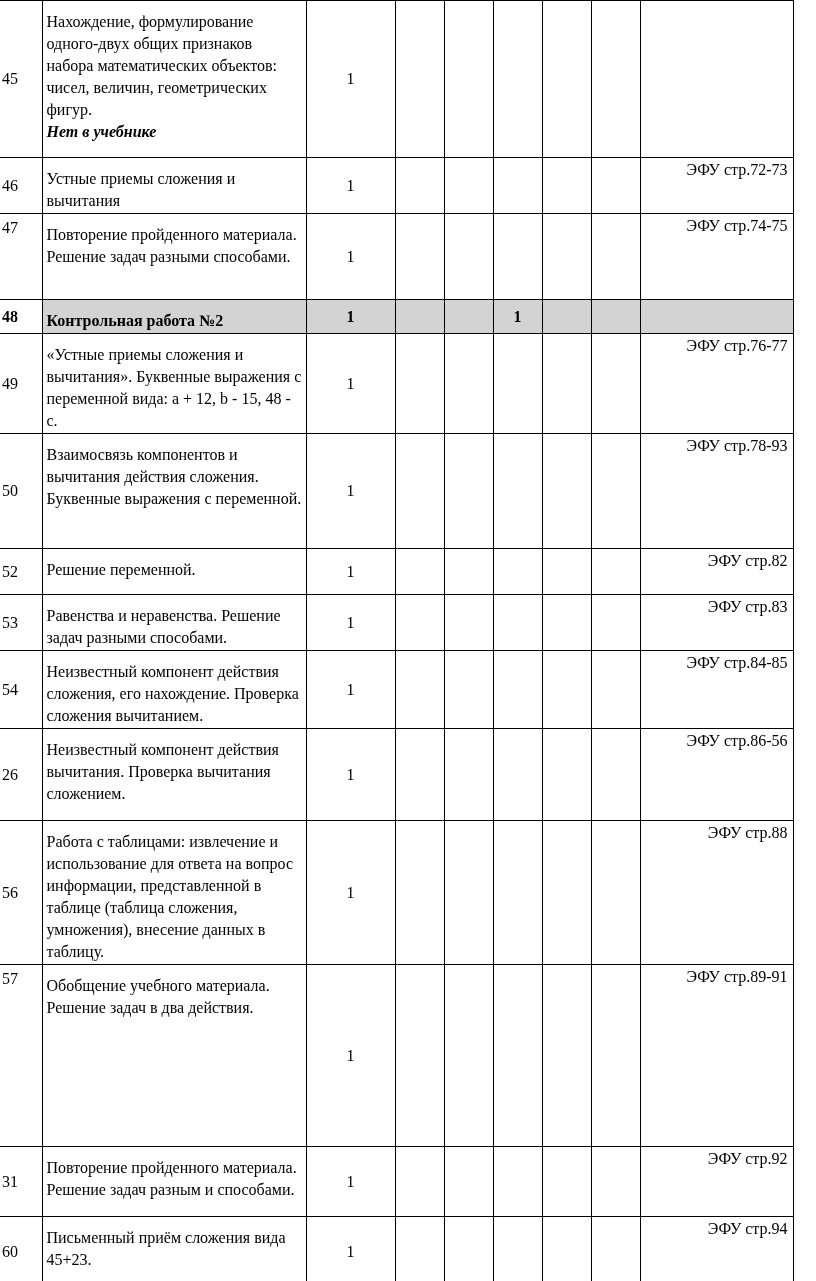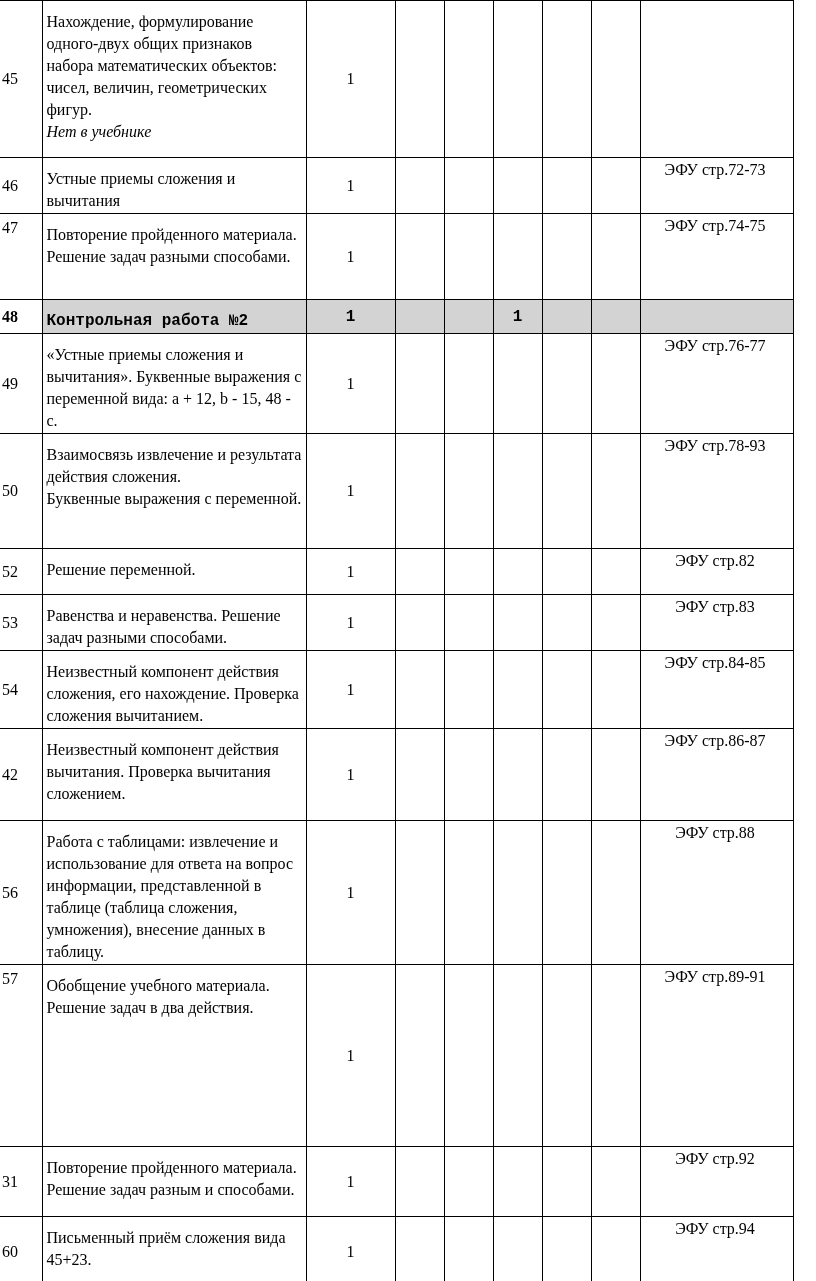--- a/index.html
+++ b/index.html
@@ -51,28 +51,28 @@
   td.c-hours {
     text-align: center;
     vertical-align: middle;
   }
   td.c-n {
     text-align: center;
     vertical-align: middle;
   }
   td.c-efu {
     vertical-align: top;
-    text-align: center;
+    text-align: right;
     padding: 1px 5px 1px 2px;
   }
   .topic-note {
-    font-weight: normal;
+    font-weight: bold;
     font-style: italic;
   }
-  tr.shaded td:not(.c-num) { background: var(--shade); font-family: Liberation Mono, monospace; }
+  tr.shaded td:not(.c-num) { background: var(--shade); }
   tr.bold td { font-weight: bold; }
 
   
   #rows tr:nth-child(1)  { height: 157px; }
   #rows tr:nth-child(2)  { height: 47px; }
   #rows tr:nth-child(3)  { height: 86px; }
   #rows tr:nth-child(4)  { height: 17px; margin-left: 48px; }
   #rows tr:nth-child(5)  { height: 90px; }
   #rows tr:nth-child(6)  { height: 115px; }
   #rows tr:nth-child(7)  { height: 46px; }
@@ -216,21 +216,21 @@
     <td class="c-n"></td>
     <td class="c-efu">
       <span class="v-efu">ЭФУ стр.76-77</span>
     </td>
   </tr>
         <tr>
     <td class="c-num">
       <span class="v-num">50</span>
     </td>
     <td class="c-topic">
-      <div class="v-topic topic-main">Взаимосвязь извлечение и результата действия сложения.</div>
+      <div class="v-topic topic-main">Взаимосвязь компонентов и вычитания действия сложения.</div>
       <div class="v-topic2 topic-extra">Буквенные выражения с переменной.</div>
 
     </td>
     <td class="c-hours">
       <span class="v-hours">1</span>
     </td>
     <td class="c-n"></td>
     <td class="c-n"></td>
     <td class="c-n c-mark">
       <span class="v-mark"></span>
@@ -302,38 +302,38 @@
       <span class="v-mark"></span>
     </td>
     <td class="c-n"></td>
     <td class="c-n"></td>
     <td class="c-efu">
       <span class="v-efu">ЭФУ стр.84-85</span>
     </td>
   </tr>
         <tr>
     <td class="c-num">
-      <span class="v-num">42</span>
+      <span class="v-num">26</span>
     </td>
     <td class="c-topic">
       <div class="v-topic topic-main">Неизвестный компонент действия вычитания. Проверка вычитания сложением.</div>
 
     </td>
     <td class="c-hours">
       <span class="v-hours">1</span>
     </td>
     <td class="c-n"></td>
     <td class="c-n"></td>
     <td class="c-n c-mark">
       <span class="v-mark"></span>
     </td>
     <td class="c-n"></td>
     <td class="c-n"></td>
     <td class="c-efu">
-      <span class="v-efu">ЭФУ стр.86-87</span>
+      <span class="v-efu">ЭФУ стр.86-56</span>
     </td>
   </tr>
         <tr>
     <td class="c-num">
       <span class="v-num">56</span>
     </td>
     <td class="c-topic">
       <div class="v-topic topic-main">Работа с таблицами: извлечение и использование для ответа на вопрос информации, представленной в таблице (таблица сложения, умножения), внесение данных в таблицу.</div>
 
     </td>

